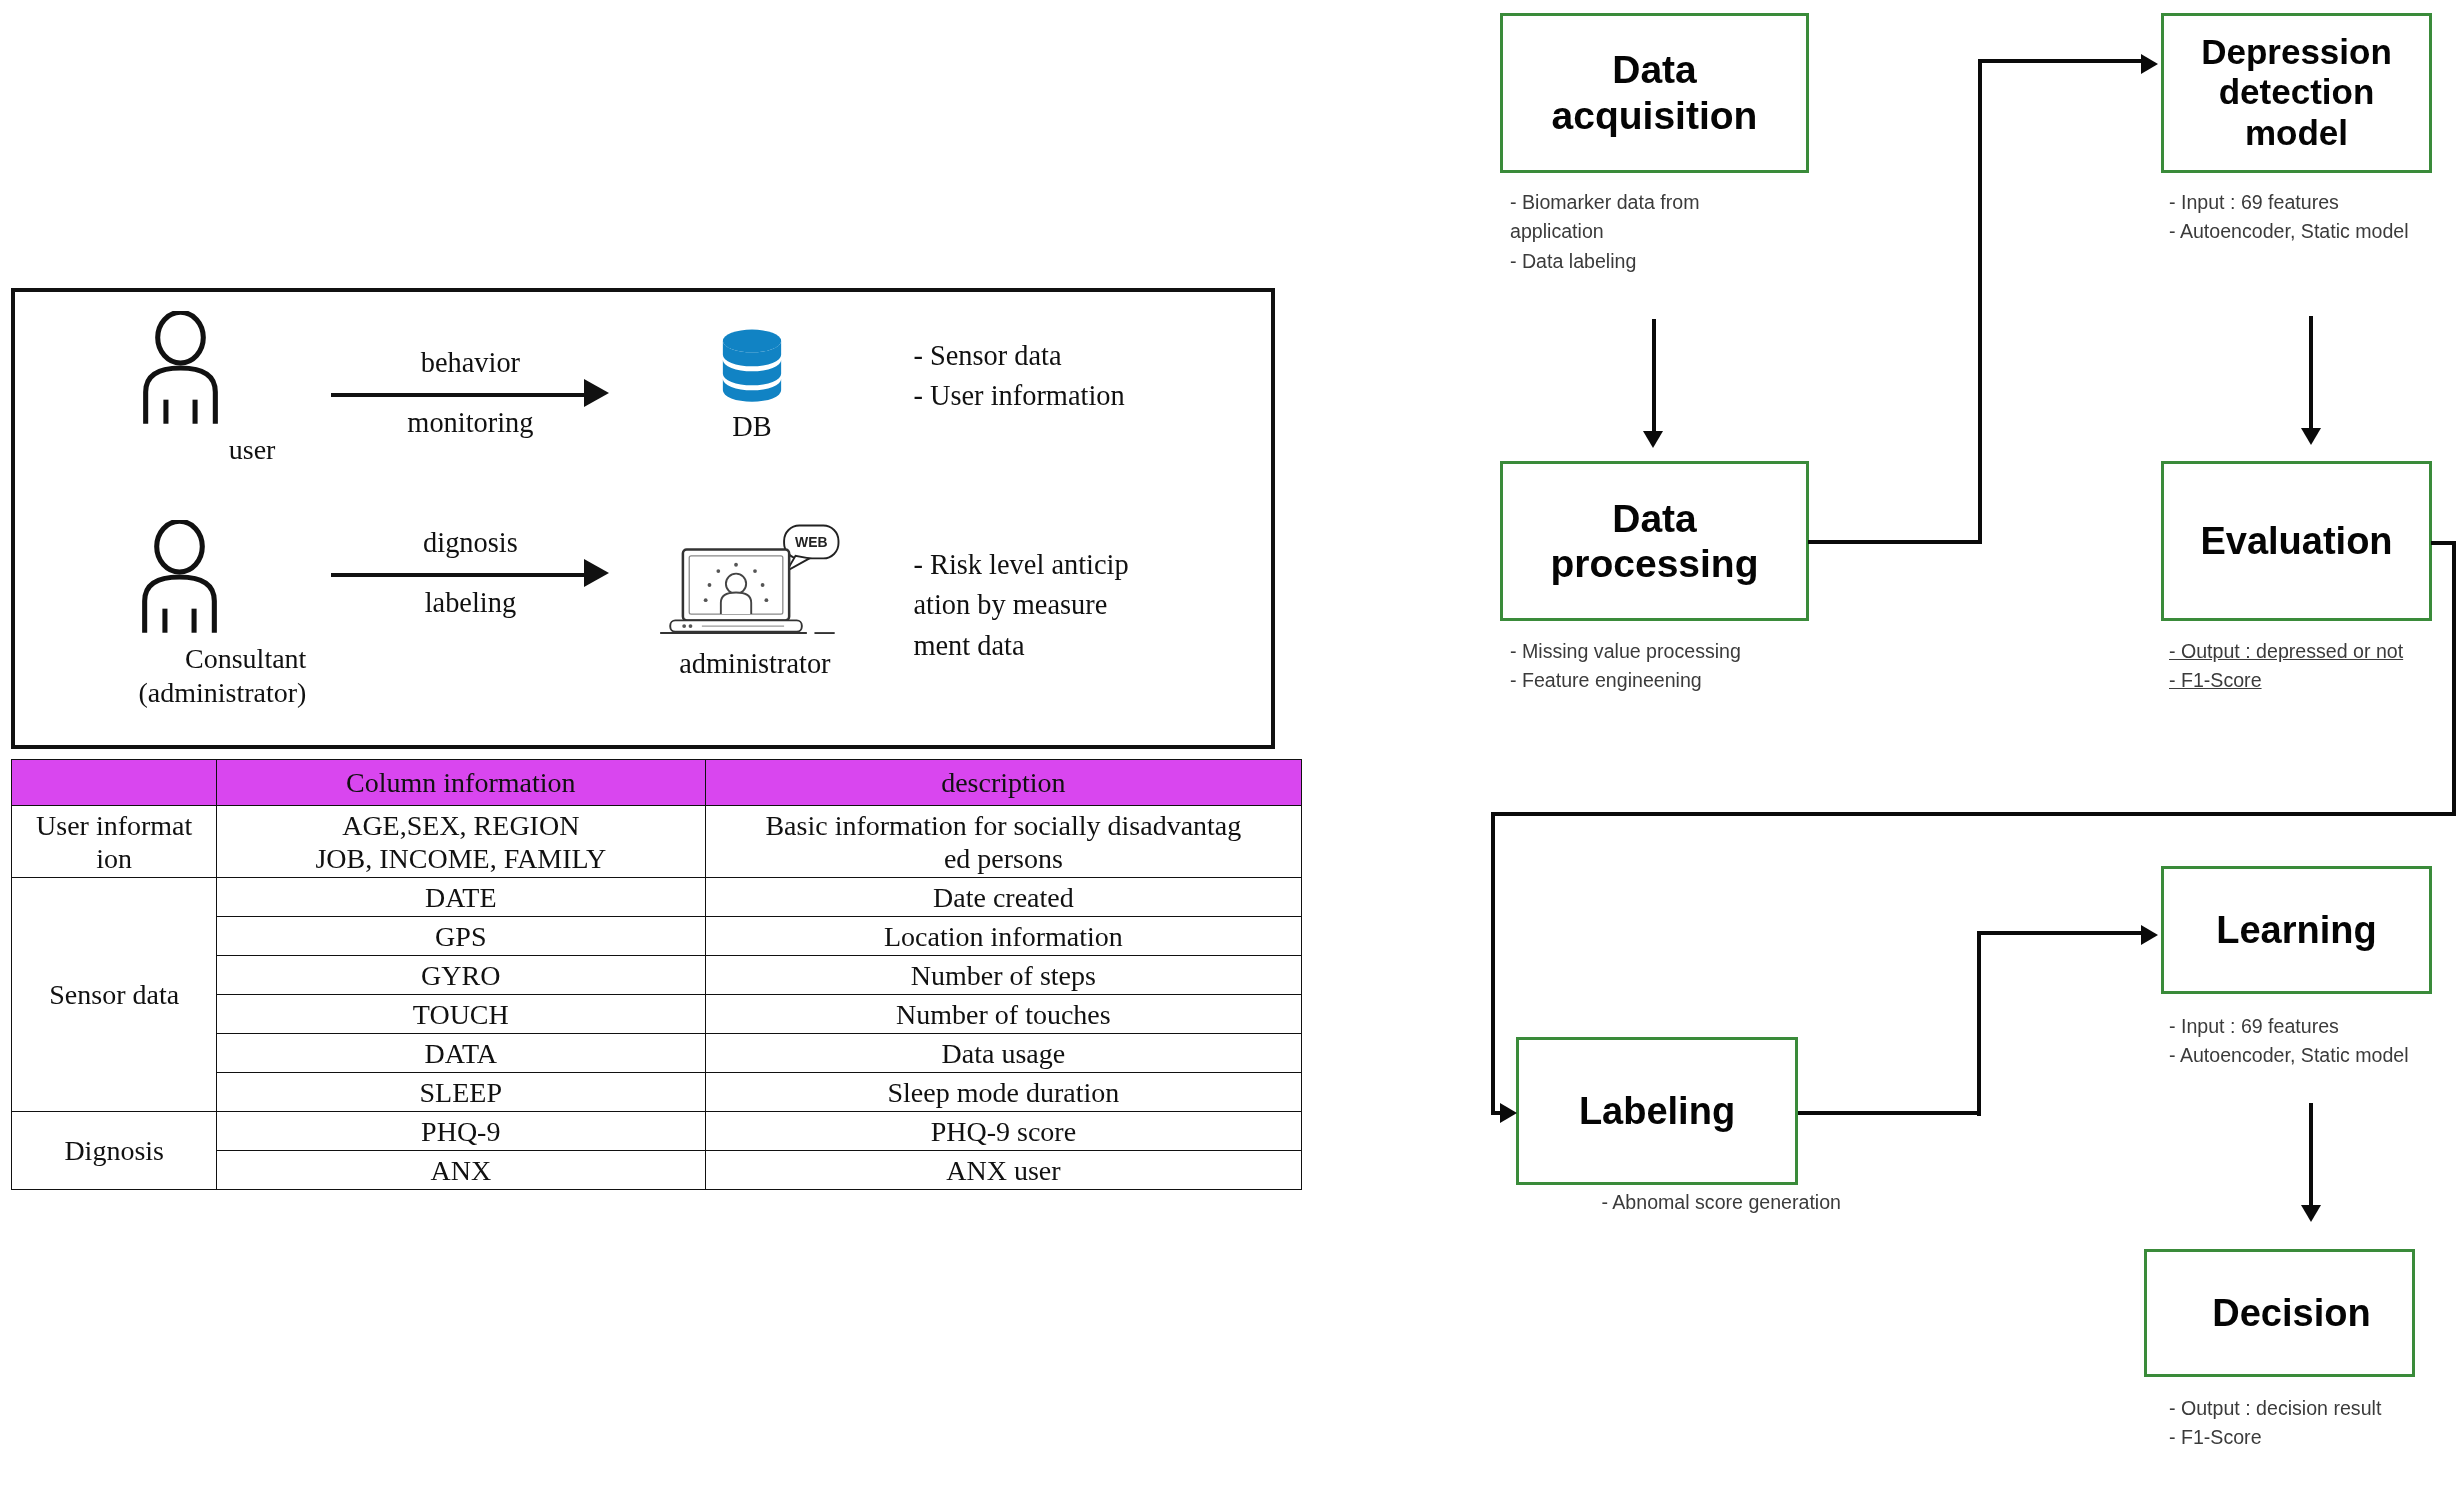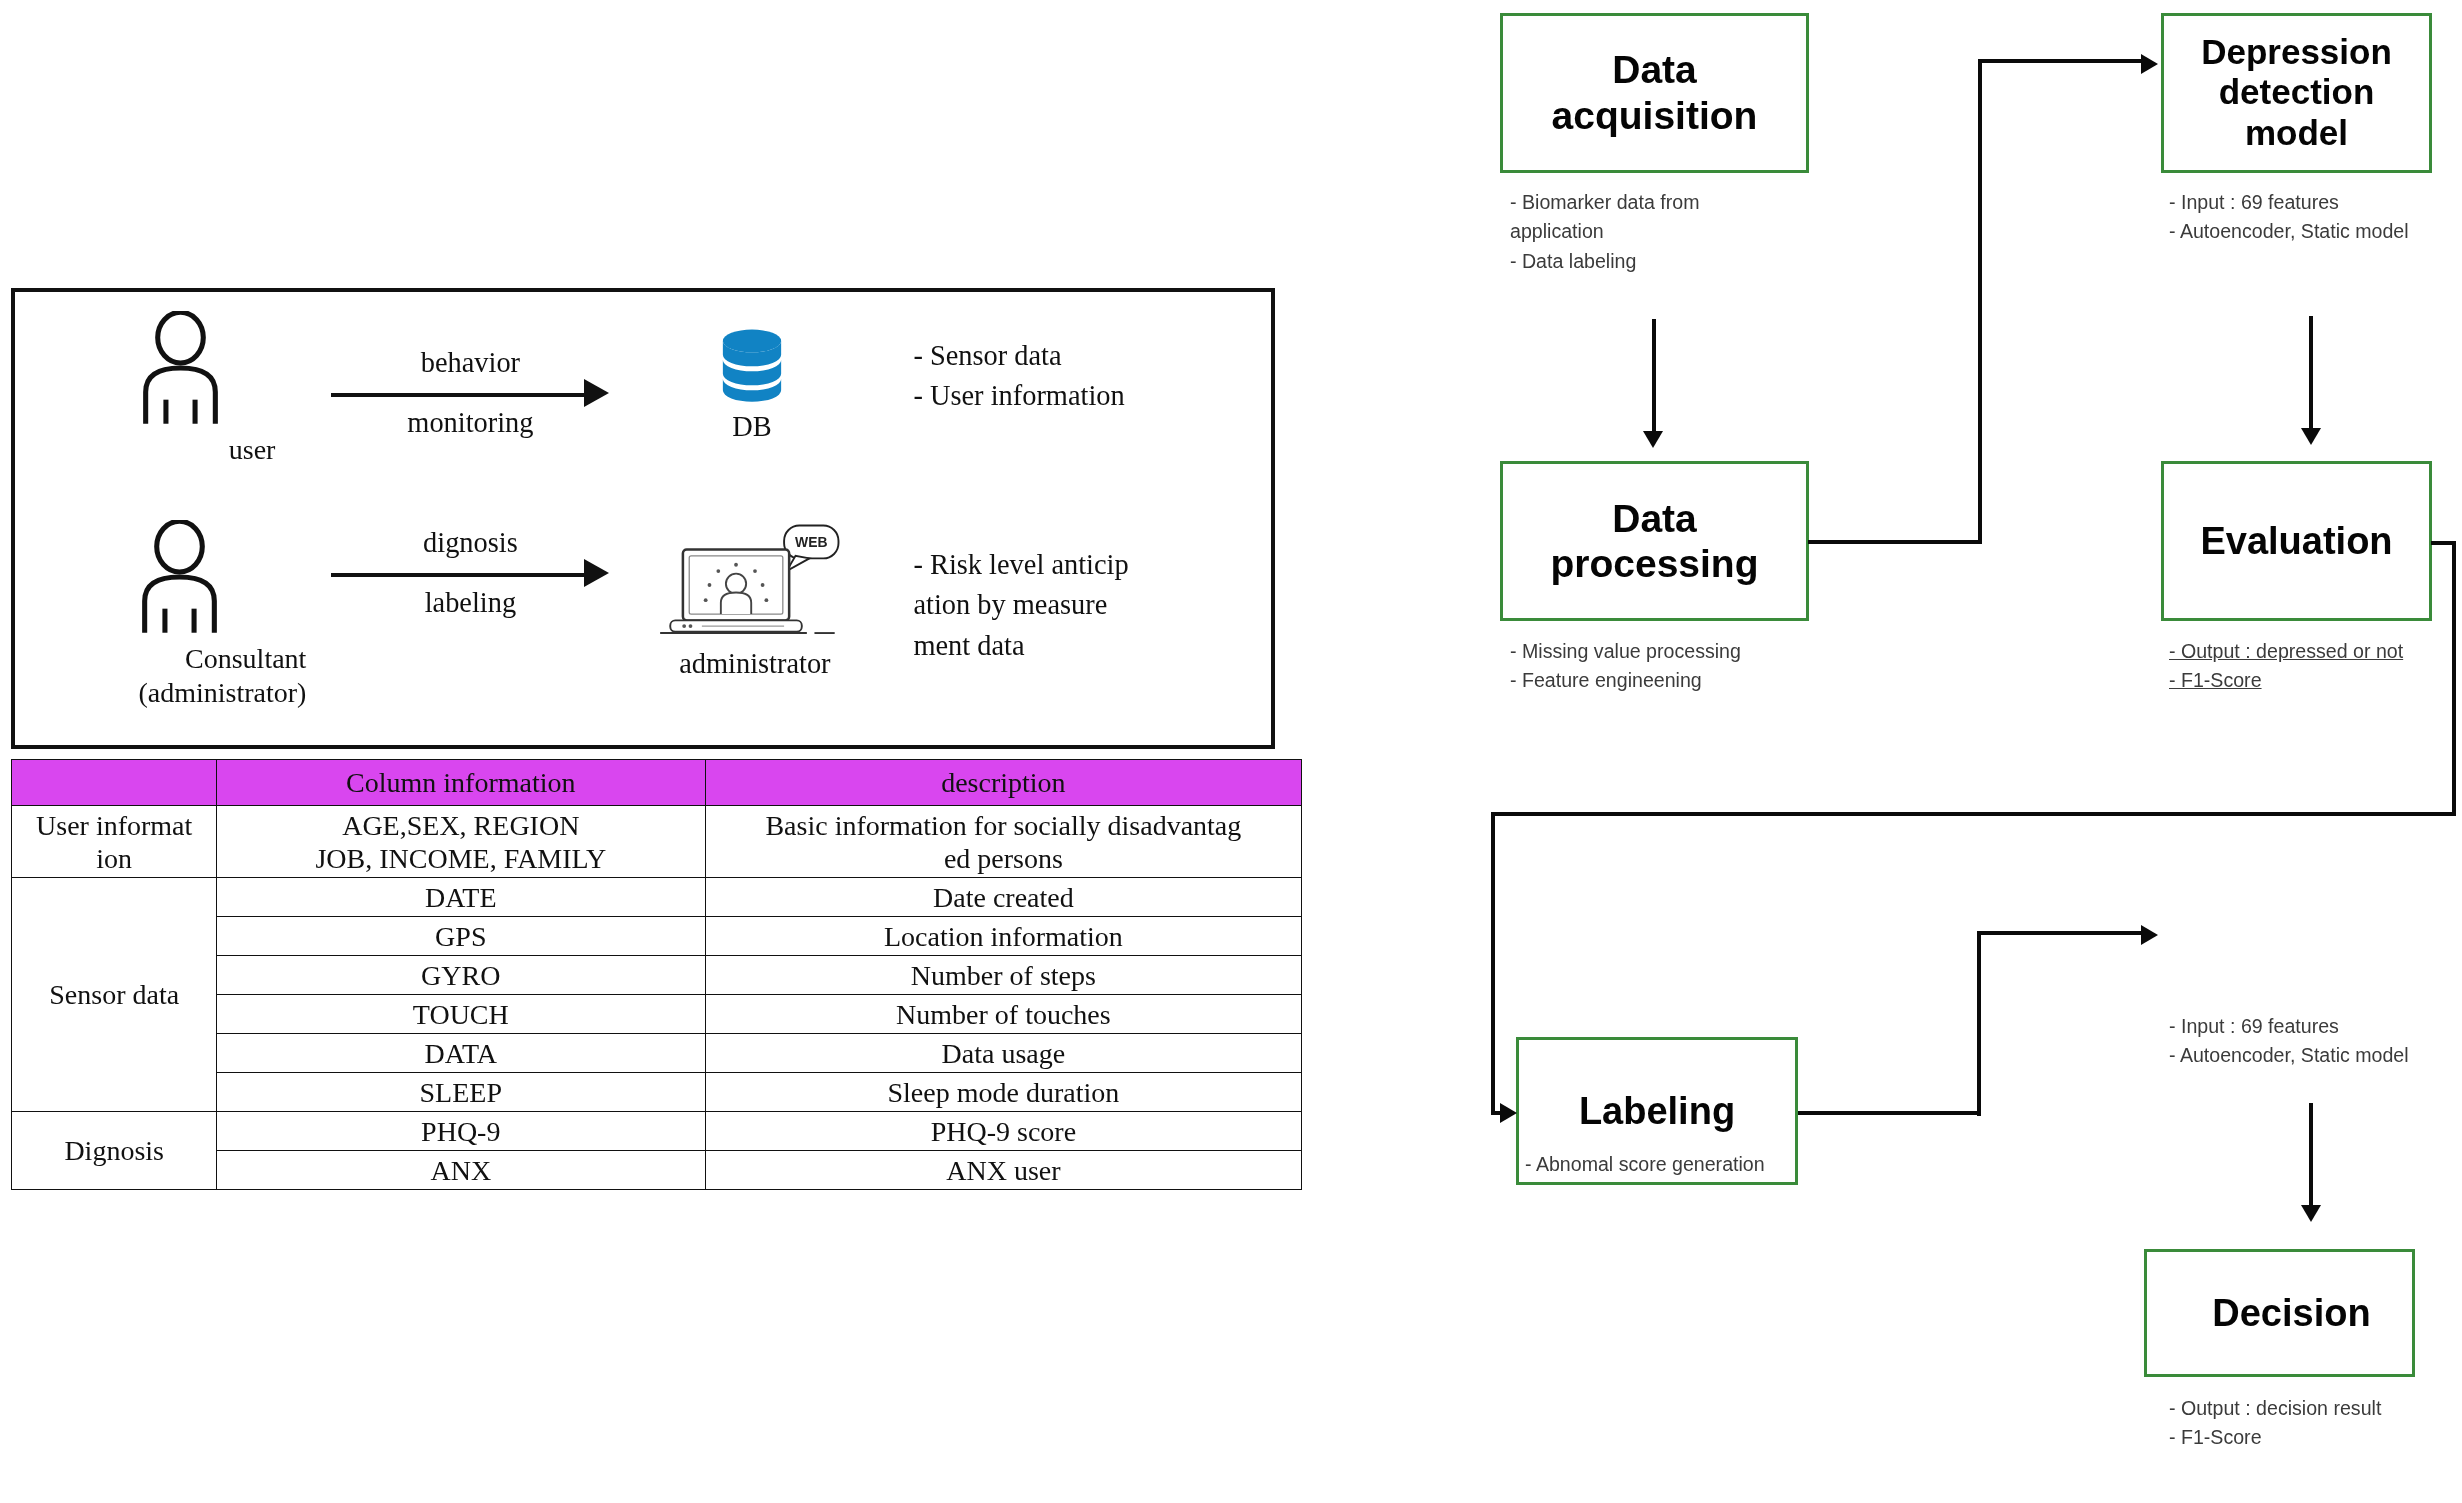--- a/index.html
+++ b/index.html
@@ -220,25 +220,26 @@
 
   <div class="fbox" style="left:14px;top:461px;width:309px;height:160px;font-size:39px;white-space:pre-line;">Data
 processing</div>
   <div class="fnote" style="left:24px;top:637px;width:303px;">- Missing value processing
 - Feature engineening</div>
 
   <div class="fbox" style="left:675px;top:461px;width:271px;height:160px;font-size:38px;">Evaluation</div>
   <div class="fnote" style="left:683px;top:637px;width:291px;text-decoration:underline;">- Output : depressed or not
 - F1-Score</div>
 
+  <div class="fbox" style="left:675px;top:866px;width:271px;height:128px;font-size:38px;">Learning</div>
   <div class="fnote" style="left:683px;top:1012px;width:291px;">- Input : 69 features
 - Autoencoder, Static model</div>
 
   <div class="fbox" style="left:30px;top:1037px;width:282px;height:148px;font-size:38px;">Labeling</div>
-  <div class="fnote" style="left:39px;top:1150px;width:316px;">- Abnomal score generation</div>
+  <div class="fnote" style="left:39px;top:1188px;width:316px;text-align:right;">- Abnomal score generation</div>
 
   <div class="fbox" style="left:658px;top:1249px;width:271px;height:128px;font-size:38px;padding-left:24px;">Decision</div>
   <div class="fnote" style="left:683px;top:1394px;width:291px;">- Output : decision result
 - F1-Score</div>
 
   <div class="conn" style="left:166px;top:319px;width:3.8px;height:114px;"></div>
   <div class="arrow-dn" style="left:157px;top:431px;"></div>
 
   <div class="conn" style="left:322px;top:540px;width:174px;height:4.4px;"></div>
   <div class="conn" style="left:492px;top:59px;width:4.4px;height:484px;"></div>

